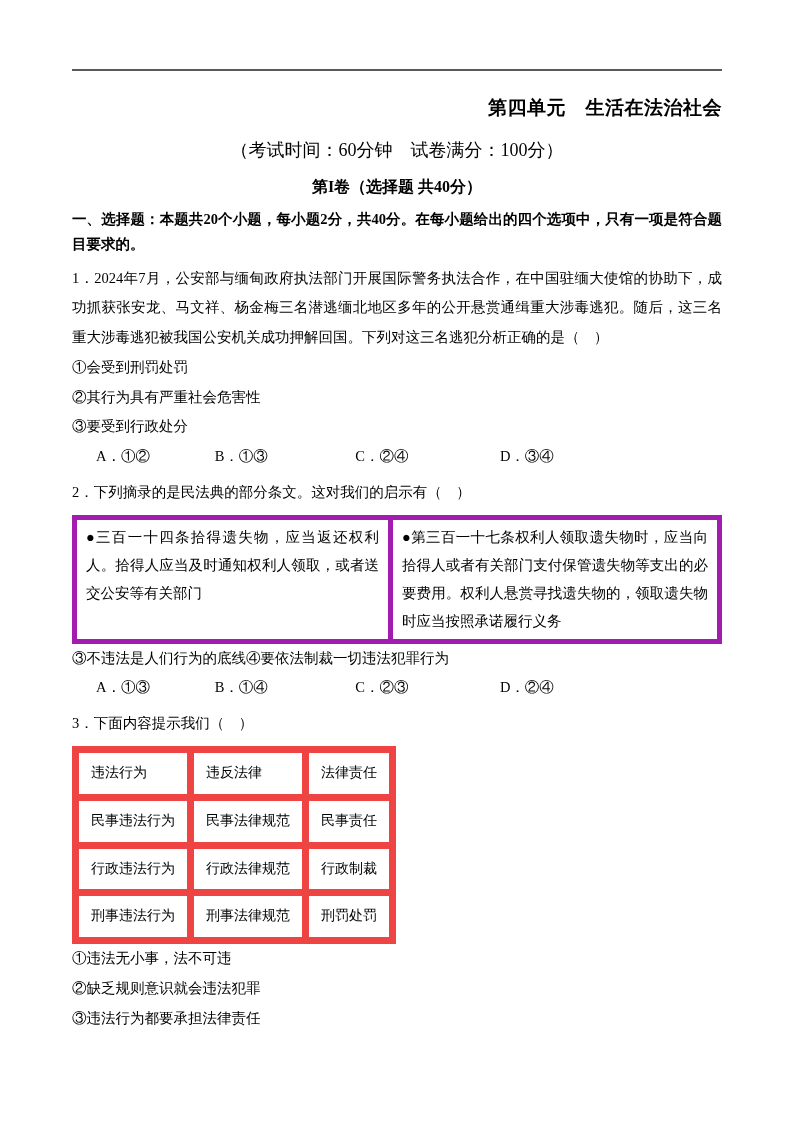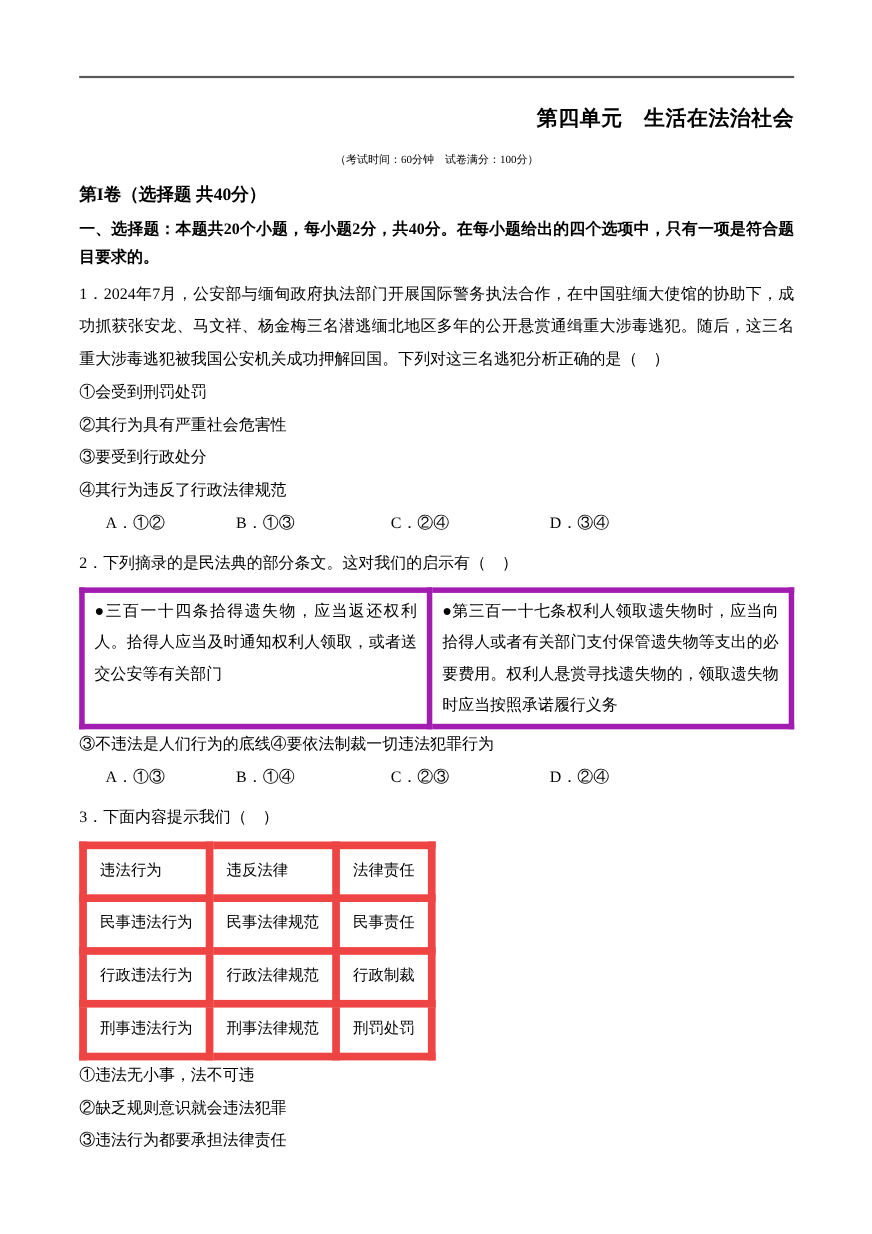--- a/index.html
+++ b/index.html
@@ -14,22 +14,22 @@
     overflow: hidden;
   }
   .page { padding: 69px 71px 0 72px; }
   .top-rule { border-top: 2px solid #595959; height: 0; margin-bottom: 24px; }
   .title {
     text-align: right;
     font-size: 19px;
     font-weight: bold;
     letter-spacing: 0.5px;
   }
-  .exam-info { text-align: center; font-size: 10px; margin-top: 17px; }
-  .section-title { font-size: 16px; font-weight: bold; margin-top: 15px; }
+  .exam-info { text-align: center; font-size: 18px; margin-top: 17px; }
+  .section-title { text-align: center; font-size: 16px; font-weight: bold; margin-top: 15px; }
   .instructions { font-weight: bold; line-height: 1.75; margin-top: 9px; text-align: justify; }
   .question { margin-top: 2px; }
   .stem { line-height: 2.05; text-align: justify; margin-top: 6px; }
   .option { line-height: 2.05; }
   .choices { line-height: 2.05; padding-left: 24px; }
   .choice { display: inline-block; }
   .choice:nth-child(1) { width: 115px; }
   .choice:nth-child(2) { width: 137px; }
   .choice:nth-child(3) { width: 141px; }
   .excerpt-table { border-collapse: collapse; width: 100%; margin-top: 7px; }
@@ -65,21 +65,20 @@
 
   <h2 class="section-title">第I卷（选择题 共40分）</h2>
 
   <p class="instructions">一、选择题：本题共20个小题，每小题2分，共40分。在每小题给出的四个选项中，只有一项是符合题目要求的。</p>
 
   <section class="question">
     <p class="stem"><span>1．</span><span>2024年7月，公安部与缅甸政府执法部门开展国际警务执法合作，在中国驻缅大使馆的协助下，成功抓获张安龙、马文祥、杨金梅三名潜逃缅北地区多年的公开悬赏通缉重大涉毒逃犯。随后，这三名重大涉毒逃犯被我国公安机关成功押解回国。下列对这三名逃犯分析正确的是（　）</span></p>
     <p class="option">①会受到刑罚处罚</p>
     <p class="option">②其行为具有严重社会危害性</p>
     <p class="option">③要受到行政处分</p>
-    <p class="option">④其行为违反了行政法律规范</p>
     <p class="choices">
       <span class="choice">A．①②</span>
       <span class="choice">B．①③</span>
       <span class="choice">C．②④</span>
       <span class="choice">D．③④</span>
     </p>
   </section>
 
   <section class="question">
     <p class="stem"><span>2．</span><span>下列摘录的是民法典的部分条文。这对我们的启示有（　）</span></p>

